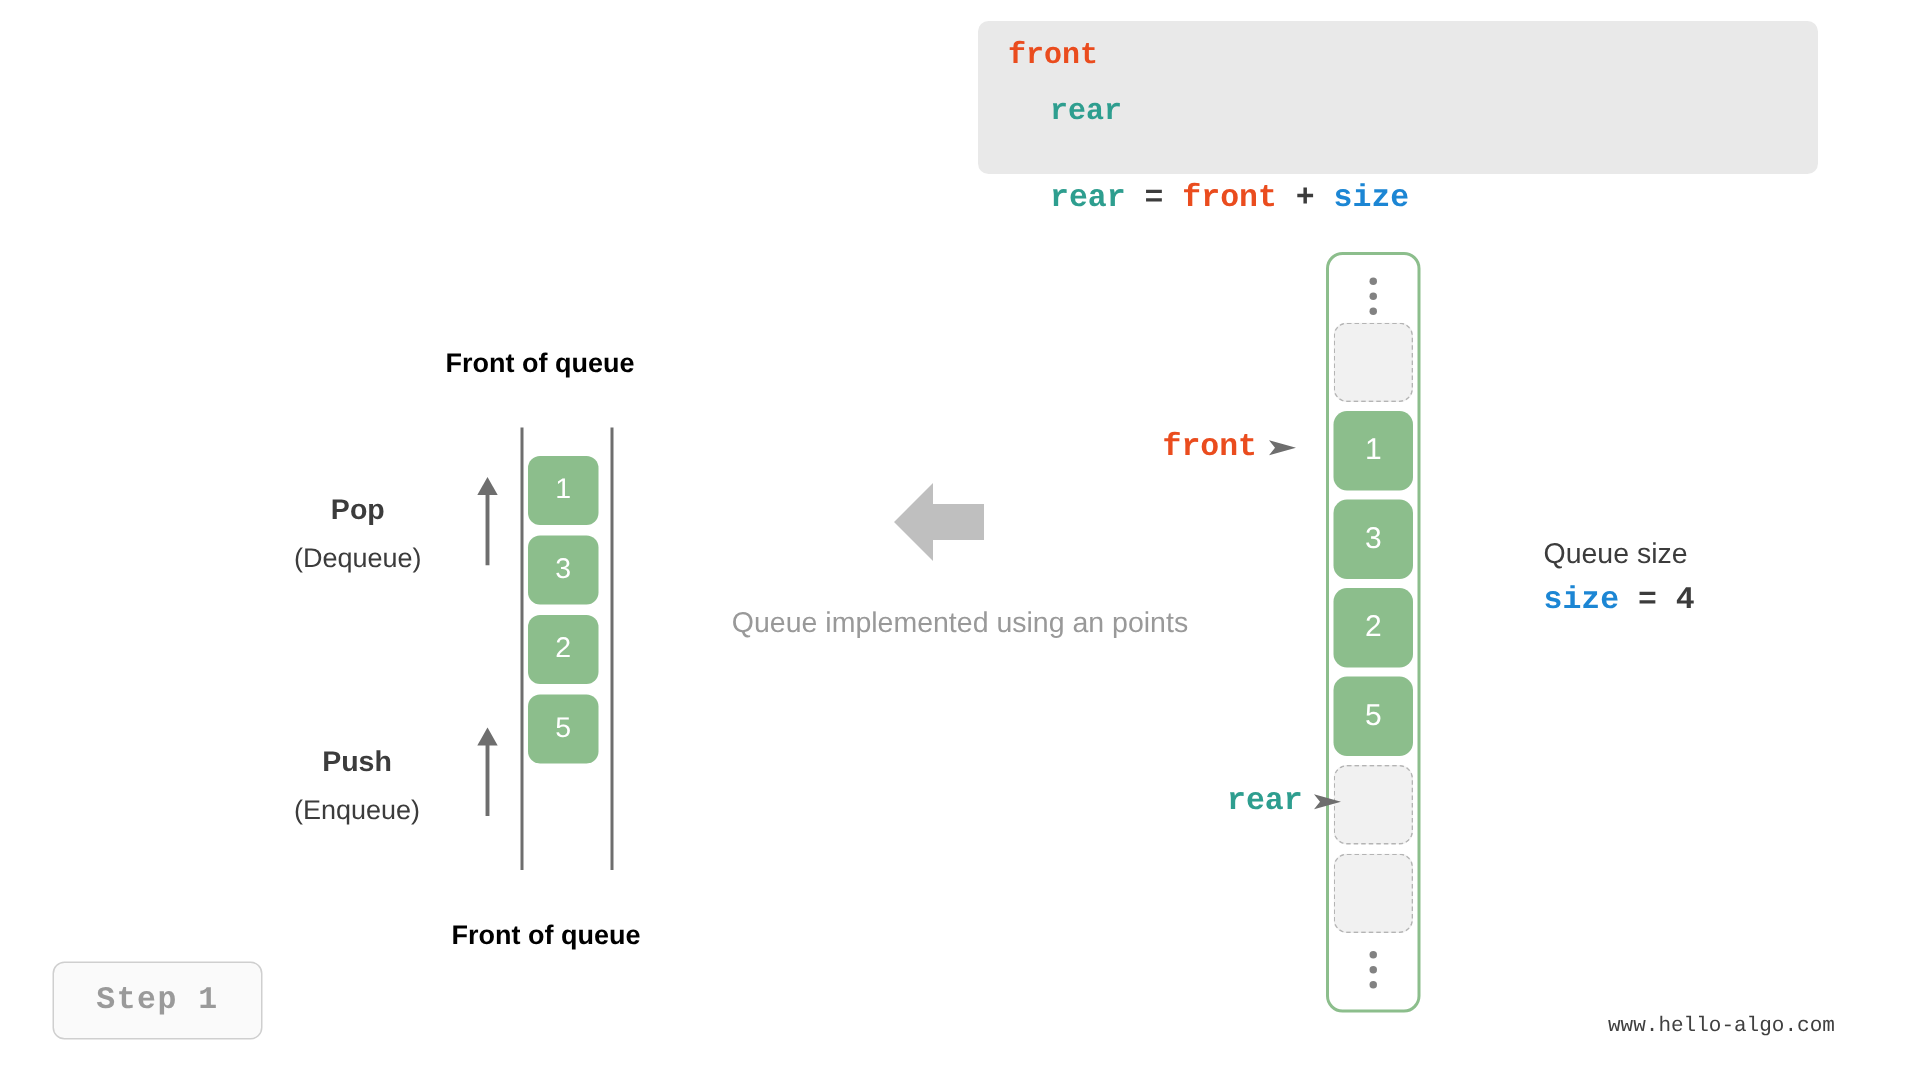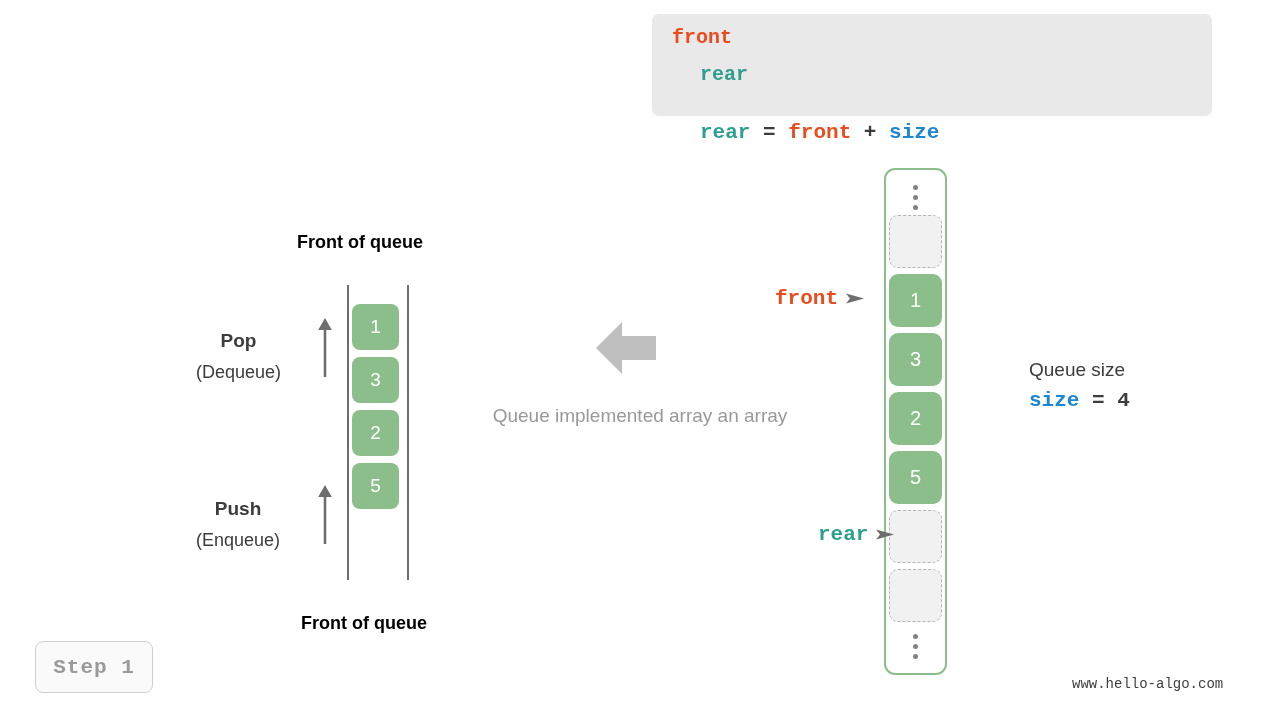--- a/index.html
+++ b/index.html
@@ -240,21 +240,21 @@
     font-weight: bold;
     font-size: 21px;
     white-space: pre;
   }
 
   
   .step-badge {
     position: absolute;
     left: 35px;
     top: 641px;
-    width: 118px;
+    width: 140px;
     height: 52px;
     border: 1.4px solid #cfcfcf;
     border-radius: 8px;
     background: #fafafa;
     display: flex;
     align-items: center;
     justify-content: center;
     font-family: "Liberation Mono", "DejaVu Sans Mono", monospace;
     font-weight: bold;
     font-size: 21px;
@@ -321,21 +321,21 @@
     <line x1="11" y1="60" x2="11" y2="10" stroke="#6e6e6e" stroke-width="2.6"></line>
     <polygon points="11,1 4.2,13 17.8,13" fill="#6e6e6e"></polygon>
   </svg>
 </div>
 
 <div class="big-arrow">
   <svg width="60" height="52" viewBox="0 0 60 52">
     <polygon points="0,26 26,0 26,14 60,14 60,38 26,38 26,52" fill="#bfbfbf"></polygon>
   </svg>
 </div>
-<div class="caption">Queue implemented array an array</div>
+<div class="caption">Queue implemented using an points</div>
 
 <div class="array-frame">
   <div class="dots">
     <i></i>
       <i></i>
       <i></i>
   </div>
 
   <div class="array-cells">
     <div class="acell empty"></div>

